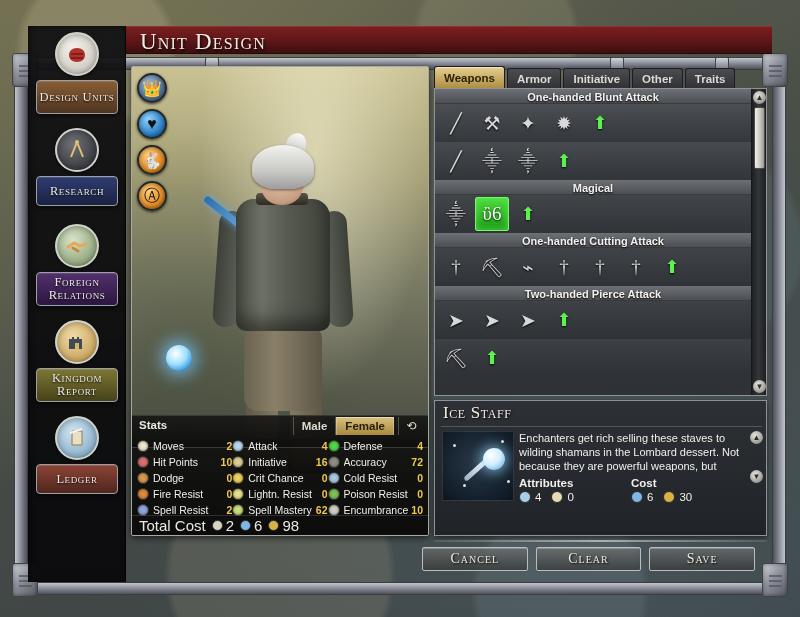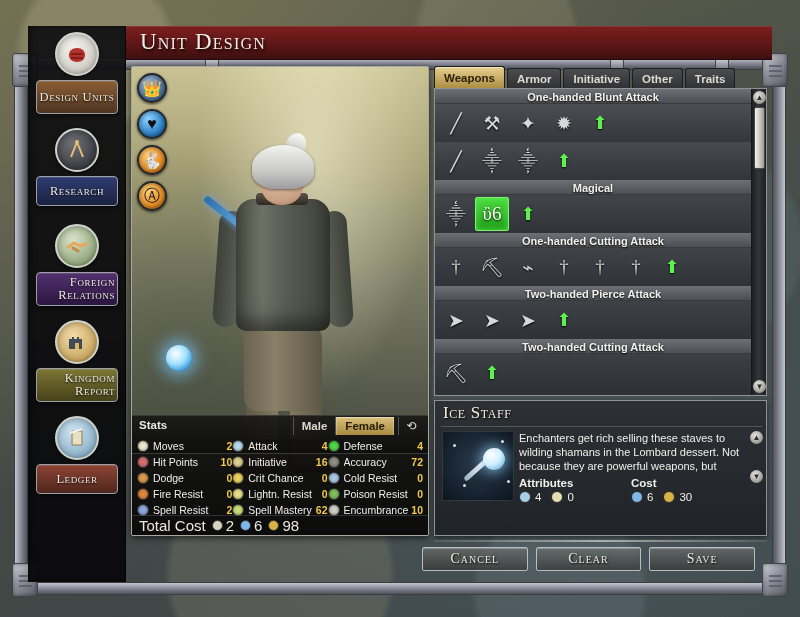--- a/index.html
+++ b/index.html
@@ -65,31 +65,31 @@
   }
   .nav-item{ position:absolute; left:0; width:98px; height:96px; cursor:pointer; }
   .nav-badge{
     position:absolute; left:27px; top:0; width:44px; height:44px; border-radius:50%;
     border:2px solid #cfd2cb; box-shadow:0 1px 3px rgba(0,0,0,.8), inset 0 0 6px rgba(0,0,0,.35);
     display:flex; align-items:center; justify-content:center; font-size:20px; overflow:hidden;
   }
   .nav-label{
     position:absolute; left:8px; top:48px; width:82px; min-height:30px;
     border:1px solid #9ba0a6; border-radius:4px;
-    display:flex; align-items:center; justify-content:center; text-align:right;
+    display:flex; align-items:center; justify-content:center; text-align:center;
     color:#eceae4; font-size:12.5px; letter-spacing:.6px; line-height:13px;
     font-variant: small-caps; padding:3px 2px;
     text-shadow:0 1px 2px #000; box-shadow:0 2px 4px rgba(0,0,0,.6), inset 0 1px 0 rgba(255,255,255,.12);
   }
   .nav-label.two-line{ min-height:34px; }
 
   
   .content{ position:absolute; left:98px; top:0; width:646px; height:556px; }
   .titlebar{
-    position:absolute; left:0; top:0; width:646px; height:34px;
+    position:absolute; left:0; top:0; width:646px; height:28px;
     background: linear-gradient(180deg,#7d1f20 0%, #5e1617 55%, #3d0f10 100%);
     border-bottom:1px solid #25090a;
     box-shadow: inset 0 1px 0 rgba(255,255,255,.10);
   }
   .titlebar .t{
     position:absolute; left:14px; top:3px; color:#f1ece4; font-size:23px;
     font-variant: small-caps; letter-spacing:1.2px; text-shadow:1px 2px 3px #000;
   }
 
   .panelrow{ position:absolute; left:0; top:34px; width:646px; height:482px; }
@@ -158,21 +158,21 @@
     background: radial-gradient(circle at 38% 34%, #ffffff, #9fe0ff 45%, #2f8fd6 80%);
     box-shadow:0 0 16px 5px rgba(120,200,255,.7); }
 
   
   .statsbox{
     position:absolute; left:0; bottom:0; width:100%; height:120px;
     background: linear-gradient(180deg, rgba(12,12,12,.80), rgba(8,8,8,.93));
     border-top:1px solid rgba(255,255,255,.18);
     font-family:"Liberation Sans", sans-serif;
   }
-  .stats-head{ position:absolute; left:0; top:0; width:100%; height:38px;
+  .stats-head{ position:absolute; left:0; top:0; width:100%; height:32px;
     border-bottom:1px solid rgba(255,255,255,.14);
     background: linear-gradient(180deg, rgba(30,30,28,.55), rgba(10,10,10,.6)); }
   .stats-head .lbl{ position:absolute; left:7px; top:3px; color:#e8e6df; font-size:11.5px; font-weight:bold; }
   .gender{ position:absolute; right:34px; top:1px; display:flex; height:18px; }
   .gender div{ padding:0 8px; line-height:18px; font-size:11.5px; color:#ded9cd; cursor:pointer;
     border-left:1px solid rgba(255,255,255,.25); border-right:1px solid rgba(255,255,255,.25); font-weight:bold;}
   .gender div.on{ background: linear-gradient(180deg,#d9c17e,#a8893f); color:#2a2008;
      box-shadow: inset 0 1px 0 rgba(255,255,255,.45);}
   .rnd{ position:absolute; right:4px; top:1px; width:26px; height:18px; cursor:pointer;
      border-left:1px solid rgba(255,255,255,.25); color:#e3ddcd; font-size:12px;
@@ -565,21 +565,20 @@
                   <div class="item">
                     <span style="color: rgb(214, 216, 218); text-shadow: rgb(0, 0, 0) 0px 1px 2px;">➤</span>
                   </div>
                   <div class="item">
                     <span style="color: rgb(214, 216, 218); text-shadow: rgb(0, 0, 0) 0px 1px 2px;">➤</span>
                   </div>
                   <div class="item">
                     <span class="up" style="color: rgb(94, 240, 78); text-shadow: rgb(0, 0, 0) 0px 1px 2px;">⬆</span>
                   </div>
                 </div>
-                <div class="cat">Two-handed Cutting Attack</div>
                 <div class="items">
                   <div class="item">
                     <span style="color: rgb(214, 216, 218); text-shadow: rgb(0, 0, 0) 0px 1px 2px;">⛏</span>
                   </div>
                   <div class="item">
                     <span class="up" style="color: rgb(94, 240, 78); text-shadow: rgb(0, 0, 0) 0px 1px 2px;">⬆</span>
                   </div>
                 </div>
               </div>
             <div class="scroll">

